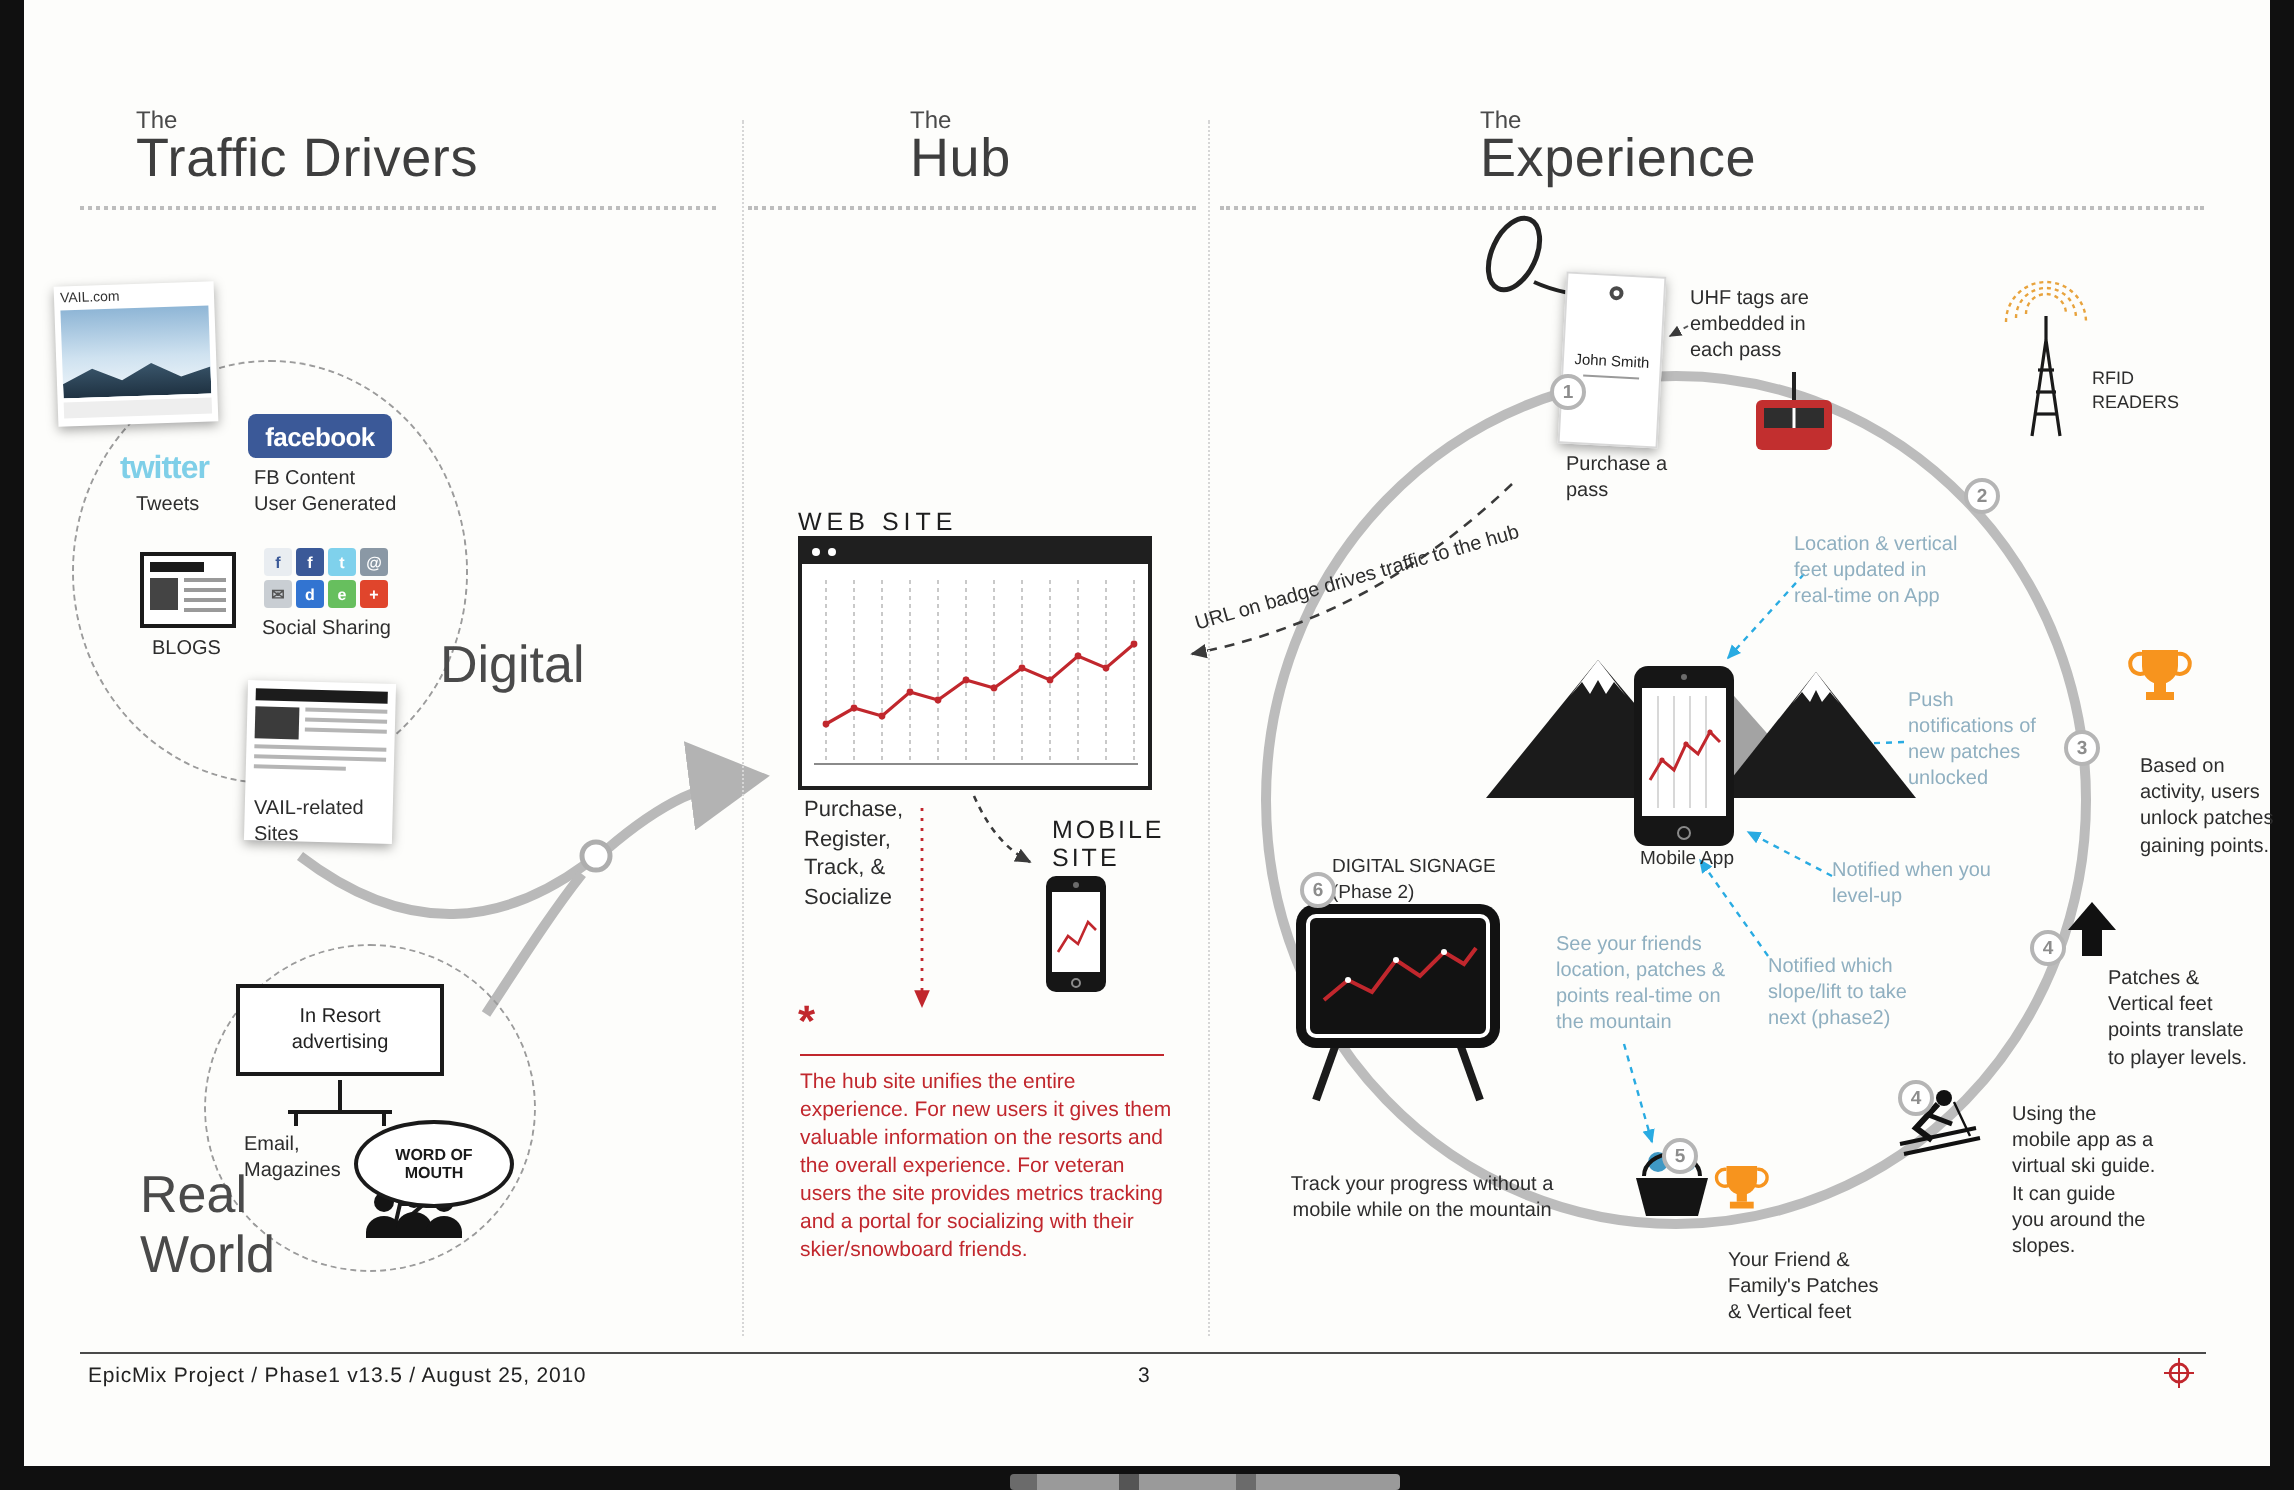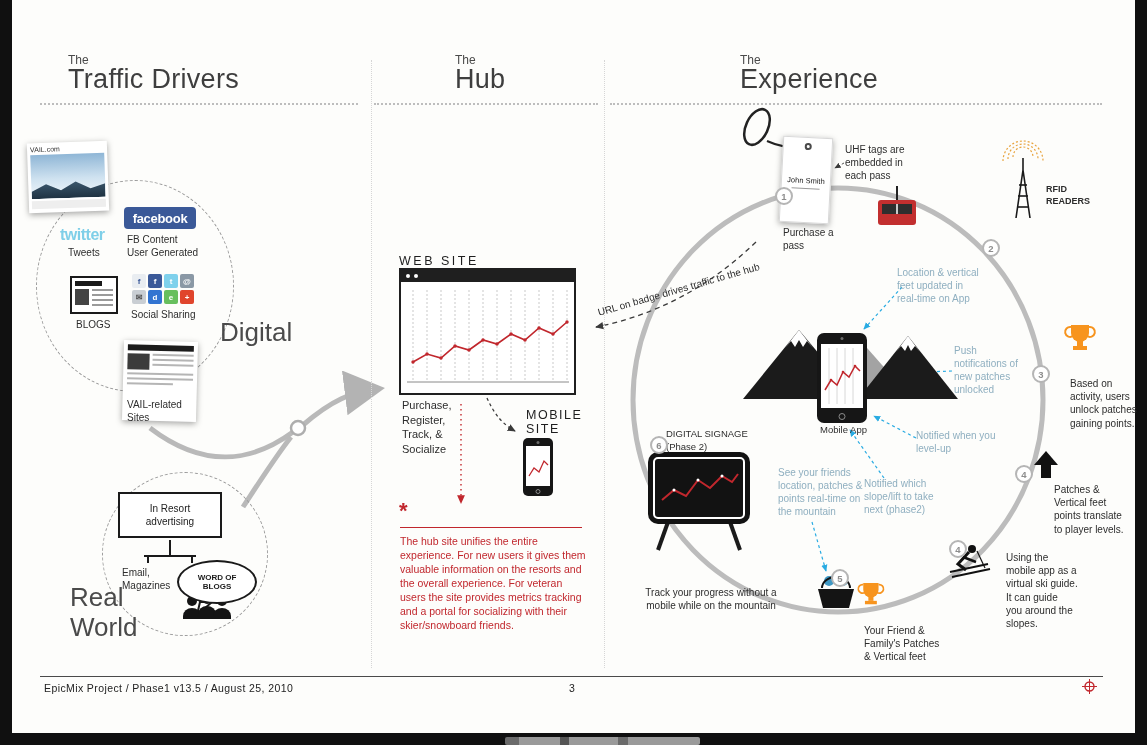--- a/index.html
+++ b/index.html
@@ -283,21 +283,21 @@
     <div class="ln" style="height:2px;background:#b5b5b5;width:70%"></div>
   </div>
   <div class="abs note pre" style="left:127px;top:398px">VAIL-related
 Sites</div>
 
   <div class="billboard pre">In Resort
 advertising</div>
   <div class="abs note pre" style="left:122px;top:566px">Email,
 Magazines</div>
   <div class="wom pre">WORD OF
-BLOGS</div>
+MOUTH</div>
   <div class="abs bignote pre" style="left:70px;top:583px">Real
 World</div>
 
   <div class="abs caps" style="left:399px;top:254px">WEB SITE</div>
 
   <div class="browser">
     <div class="bar">
         <div class="dot"></div>
         <div class="dot"></div>
       </div>
@@ -362,21 +362,21 @@
     <div class="hole"></div>
     <div class="nm">John Smith</div>
     <div class="ul"></div>
   </div>
   <div class="abs note pre" style="left:783px;top:226px">Purchase a
 pass</div>
   <div class="abs note pre" style="left:845px;top:143px">UHF tags are
 embedded in
 each pass</div>
 
-  <div class="abs note pre" style="left:1046px;top:184px;font-weight:bold;font-size:9px">RFID
+  <div class="abs note pre" style="left:1046px;top:184px;font-weight:normal;font-size:9px">RFID
 READERS</div>
 
   <div class="abs note pre" style="left:1070px;top:377px;width:68px">Based on
 activity, users
 unlock patches
 gaining points.</div>
   <div class="abs note pre" style="left:1006px;top:551px;width:88px">Using the
 mobile app as a
 virtual ski guide.
 It can guide
@@ -430,21 +430,21 @@
 
   <div class="abs bluenote pre" style="left:897px;top:266px">Location &amp; vertical
 feet updated in
 real-time on App</div>
   <div class="abs bluenote pre" style="left:954px;top:344px">Push
 notifications of
 new patches
 unlocked</div>
   <div class="abs bluenote pre" style="left:916px;top:429px">Notified when you
 level-up</div>
-  <div class="abs bluenote pre" style="left:864px;top:477px">Notified which
+  <div class="abs bluenote pre" style="left:884px;top:477px">Notified which
 slope/lift to take
 next (phase2)</div>
   <div class="abs bluenote pre" style="left:778px;top:466px">See your friends
 location, patches &amp;
 points real-time on
 the mountain</div>
 
   <div class="node" style="left:775px;top:187px">1</div>
   <div class="node" style="left:982px;top:239px">2</div>
   <div class="node" style="left:1032px;top:365px">3</div>

